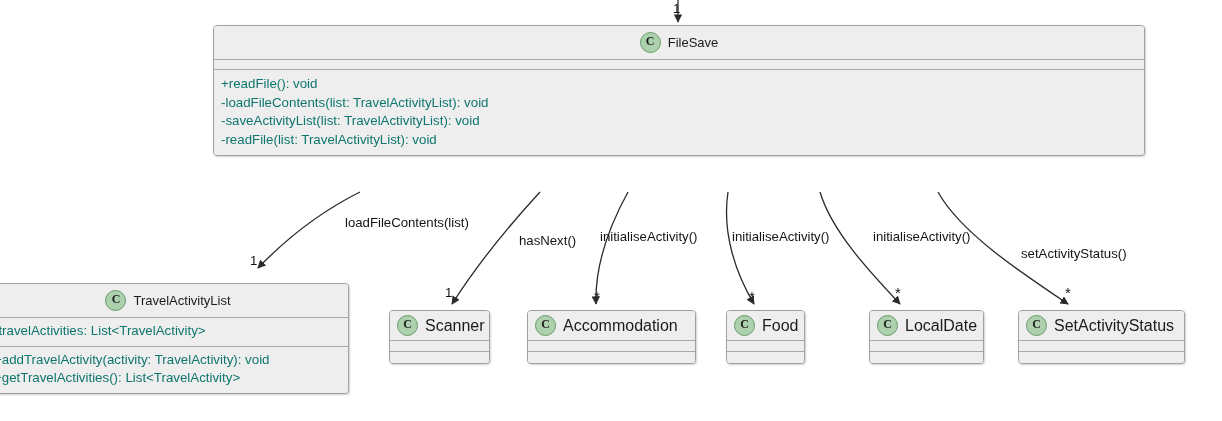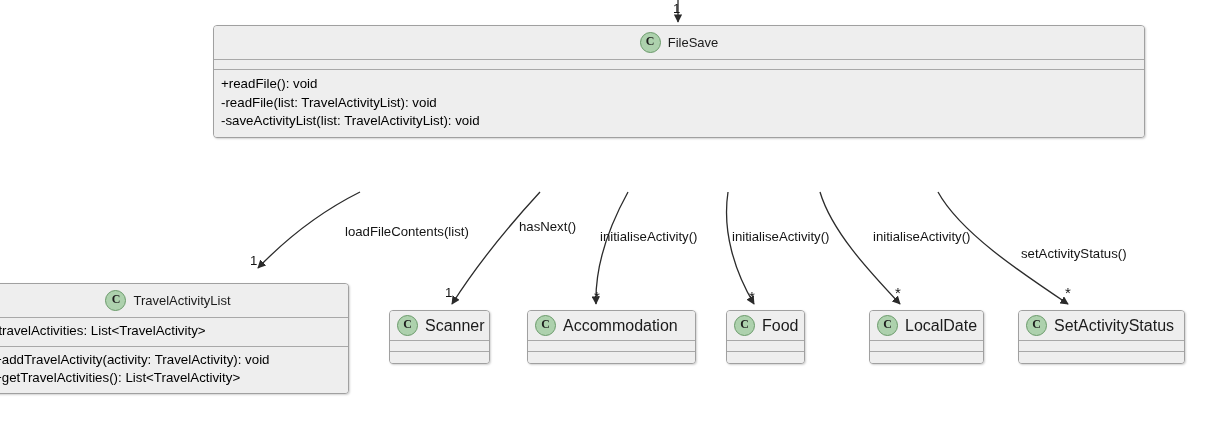--- a/index.html
+++ b/index.html
@@ -79,21 +79,21 @@
   .uml-compartment.last {
     border-bottom: none;
     border-radius: 0 0 3px 3px;
   }
   .uml-compartment.empty {
     height: 10px;
     padding: 0;
   }
   .member {
     font-size: 13.3px;
-    color: #000000;
+    color: #0f766e;
     line-height: 18.6px;
     white-space: nowrap;
   }
 
   
   #filesave-class {
     left: 213px;
     top: 25px;
     width: 932px;
   }
@@ -183,22 +183,23 @@
   </svg>
 
   <div class="uml-class" id="filesave-class">
     <div class="uml-header">
       <span class="class-icon">C</span>
       <span class="class-name">FileSave</span>
     </div>
     <div class="uml-compartment empty"></div>
     <div class="uml-compartment methods last">
       <div class="member">+readFile(): void</div>
+      <div class="member">-loadFileContents(list: TravelActivityList): void</div>
+      <div class="member">-saveActivityList(list: TravelActivityList): void</div>
       <div class="member">-readFile(list: TravelActivityList): void</div>
-      <div class="member">-saveActivityList(list: TravelActivityList): void</div>
     </div>
   </div>
 
   <div class="uml-class" id="travelactivitylist-class">
     <div class="uml-header">
       <span class="class-icon">C</span>
       <span class="class-name">TravelActivityList</span>
     </div>
     <div class="uml-compartment">
       <div class="member">-travelActivities: List&lt;TravelActivity&gt;</div>
@@ -247,22 +248,22 @@
 
   <div class="uml-class small-class" id="setactivitystatus-class">
     <div class="uml-header left">
       <span class="class-icon">C</span>
       <span class="class-name">SetActivityStatus</span>
     </div>
     <div class="uml-compartment empty"></div>
     <div class="uml-compartment empty last"></div>
   </div>
 
-  <div class="edge-label" style="left:345px; top:224px;">loadFileContents(list)</div>
-  <div class="edge-label" style="left:519px; top:219px;">hasNext()</div>
+  <div class="edge-label" style="left:345px; top:215px;">loadFileContents(list)</div>
+  <div class="edge-label" style="left:519px; top:233px;">hasNext()</div>
   <div class="edge-label" style="left:600px; top:229px;">initialiseActivity()</div>
   <div class="edge-label" style="left:732px; top:229px;">initialiseActivity()</div>
   <div class="edge-label" style="left:873px; top:229px;">initialiseActivity()</div>
   <div class="edge-label" style="left:1021px; top:246px;">setActivityStatus()</div>
 
   <div class="mult-label" style="left:673px; top:1px;">1</div>
   <div class="mult-label" style="left:250px; top:253px;">1</div>
   <div class="mult-label" style="left:445px; top:285px;">1</div>
   <div class="mult-label star" style="left:594px; top:292px;">*</div>
   <div class="mult-label star" style="left:749px; top:292px;">*</div>

